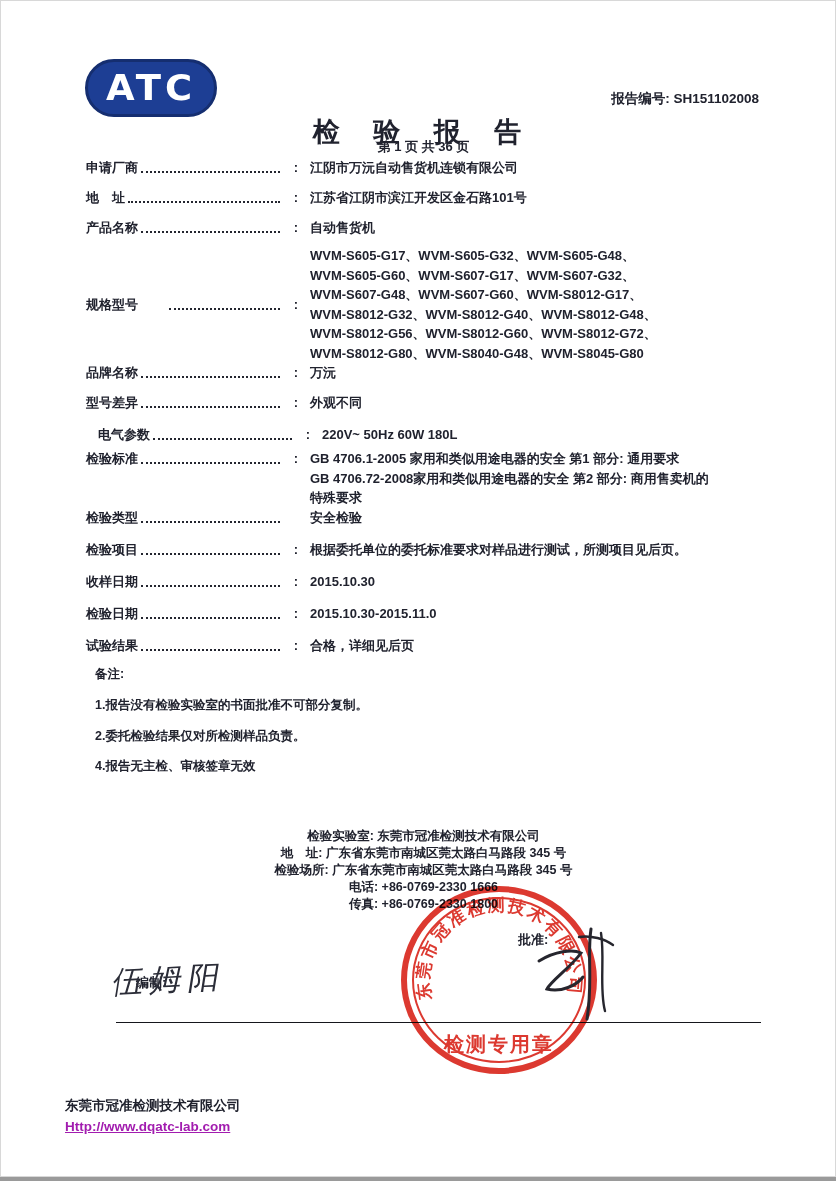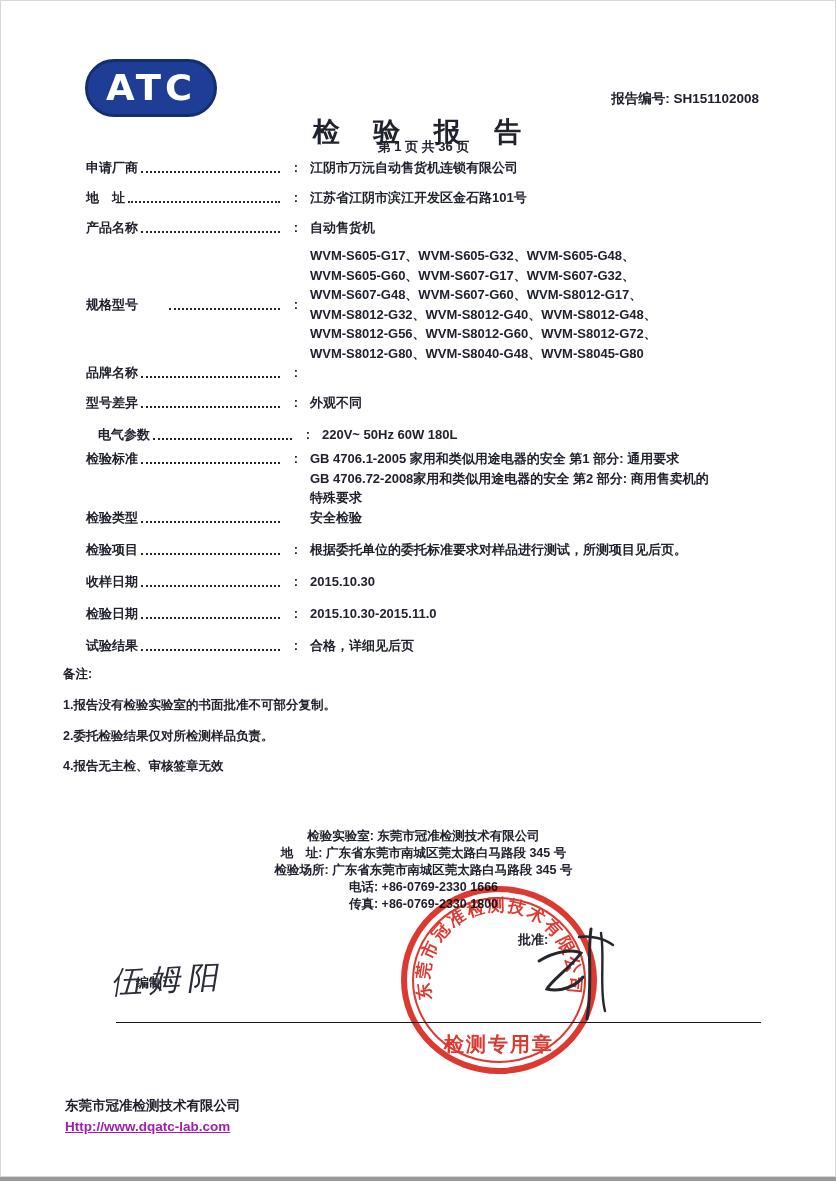--- a/index.html
+++ b/index.html
@@ -41,21 +41,21 @@
     max-width:200px;min-width:20px;align-self:flex-end;}
   .row .lead{display:flex;flex:0 0 196px;align-items:flex-end;}
   .row .col{flex:0 0 28px;font-weight:bold;text-align:center;}
   .row .val{flex:1 1 auto;font-weight:bold;white-space:pre-line;}
   .row-center{align-items:center;}
   .row-center .lead{align-self:center;gap:28px;}
   .mb9{margin-bottom:9px;} .mb11{margin-bottom:11px;} .mb7{}
   .mb5{margin-bottom:5px;padding-left:12px;} .mb0{margin-bottom:0px;}
   .lh195 .val{line-height:19.5px;}
   
-  .notes{position:absolute;left:62px;top:665px;font-size:12.5px;font-weight:bold;}
+  .notes{position:absolute;left:94px;top:665px;font-size:12.5px;font-weight:bold;}
   .notes .nt{margin-bottom:14px;}
   .notes .ni{margin-bottom:13.5px;}
   
   .lab{position:absolute;left:85px;width:675px;top:827px;text-align:center;
     font-size:12.5px;font-weight:bold;line-height:17px;}
   
   .prepared{position:absolute;left:135px;top:937px;font-size:13px;font-weight:bold;margin-top:36px;}
   .approved{position:absolute;left:517px;top:930px;font-size:13px;font-weight:bold;z-index:1;}
   .hand-sign{
     position:absolute;left:112px;top:958px;
@@ -126,20 +126,21 @@
 WVM-S8012-G56、WVM-S8012-G60、WVM-S8012-G72、
 WVM-S8012-G80、WVM-S8040-G48、WVM-S8045-G80</span>
     </div>
 
     <div class="row mb11">
       <span class="lead">
           <span class="lbl">品牌名称</span>
           <span class="dots"></span>
         </span>
       <span class="col">:</span>
+      <span class="val">万沅</span>
     </div>
 
     <div class="row mb7">
       <span class="lead">
           <span class="lbl">型号差异</span>
           <span class="dots"></span>
         </span>
       <span class="col">:</span>
       <span class="val">外观不同</span>
     </div>

